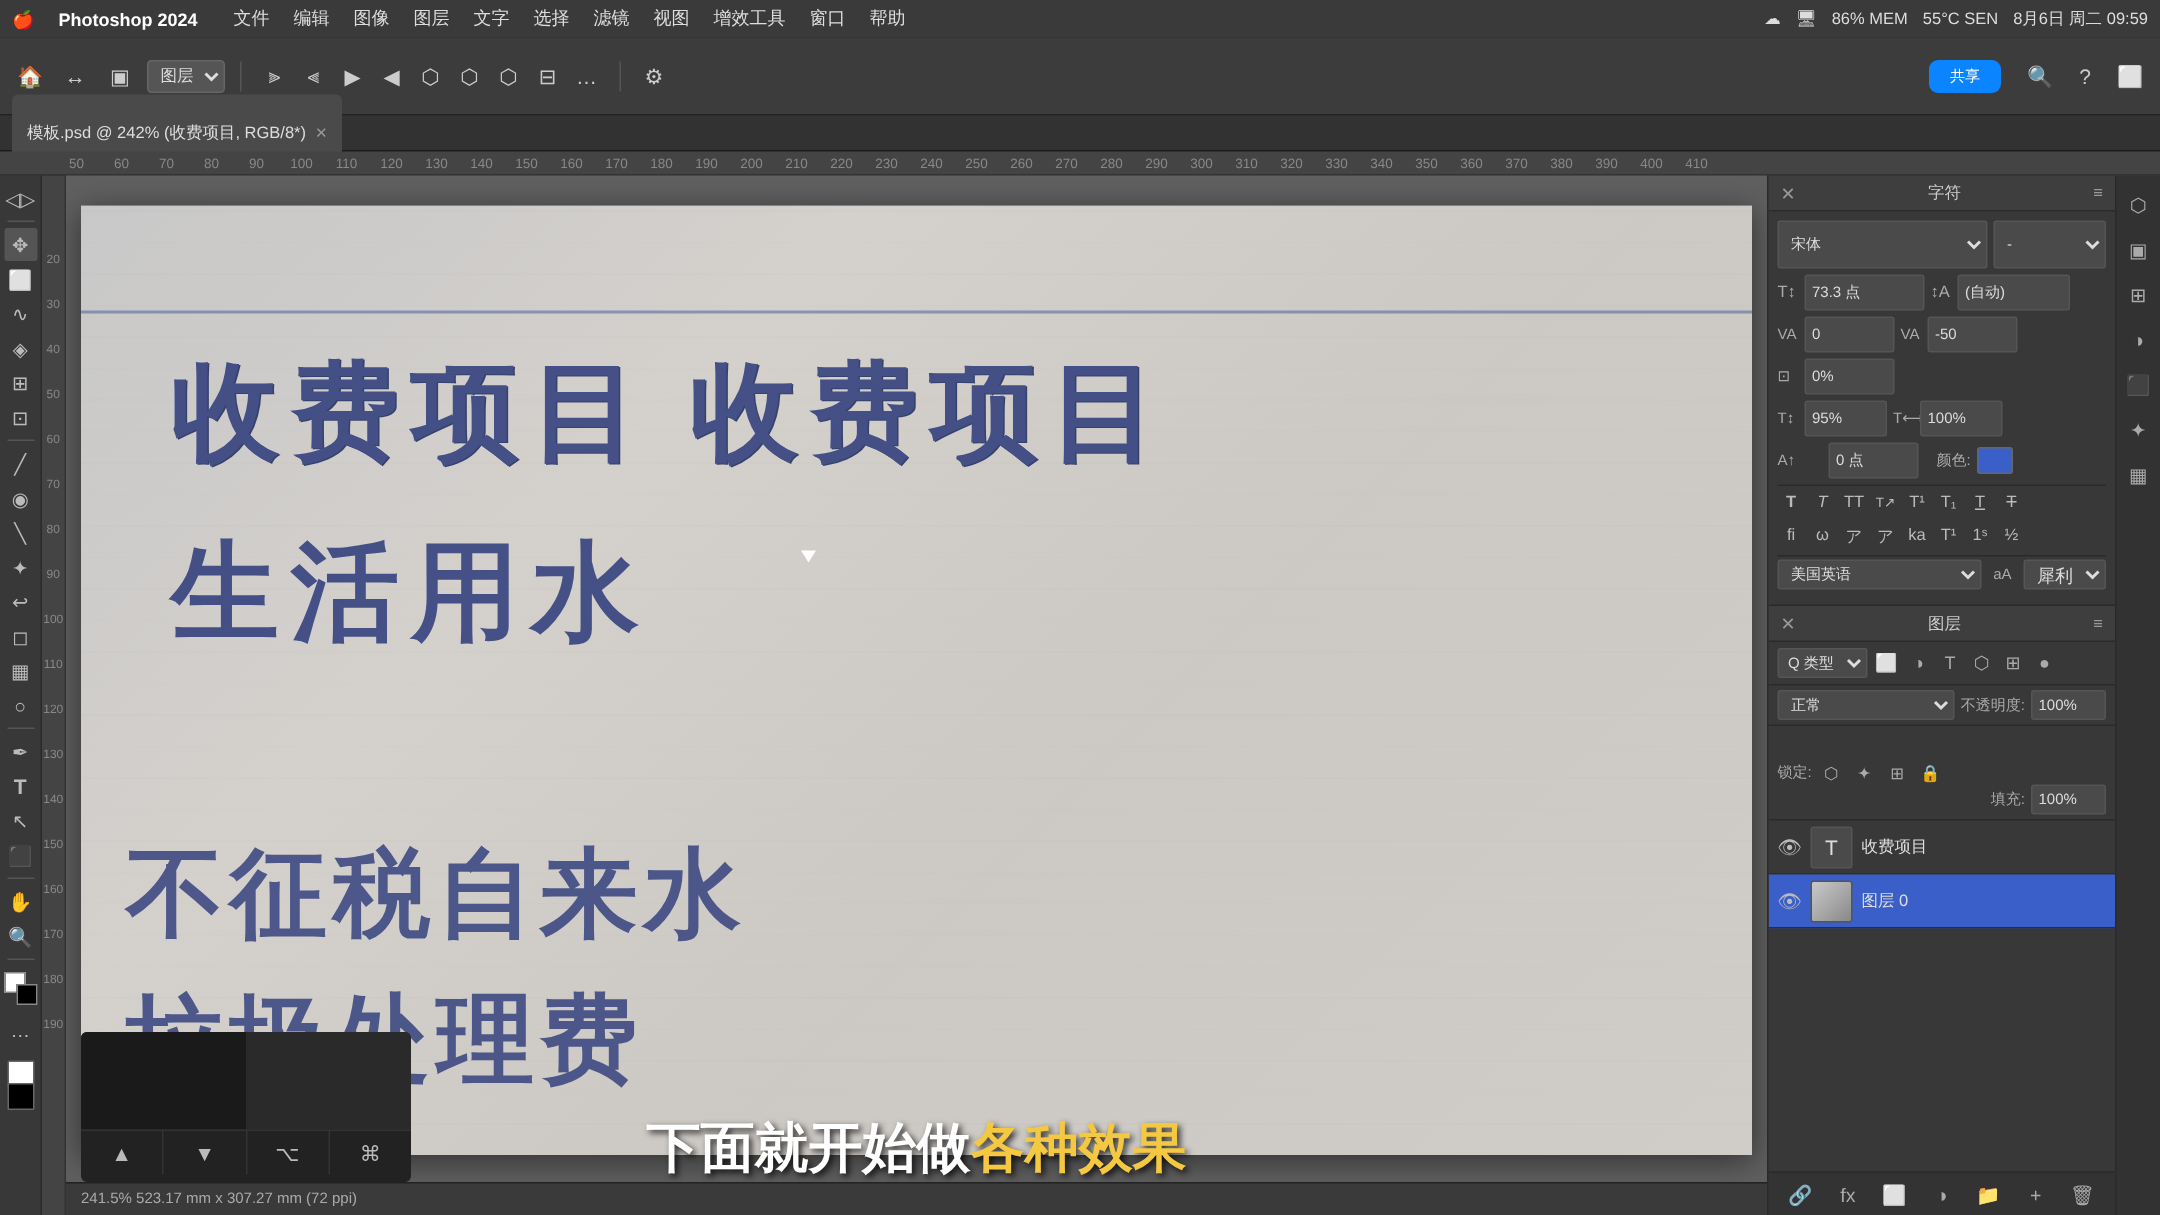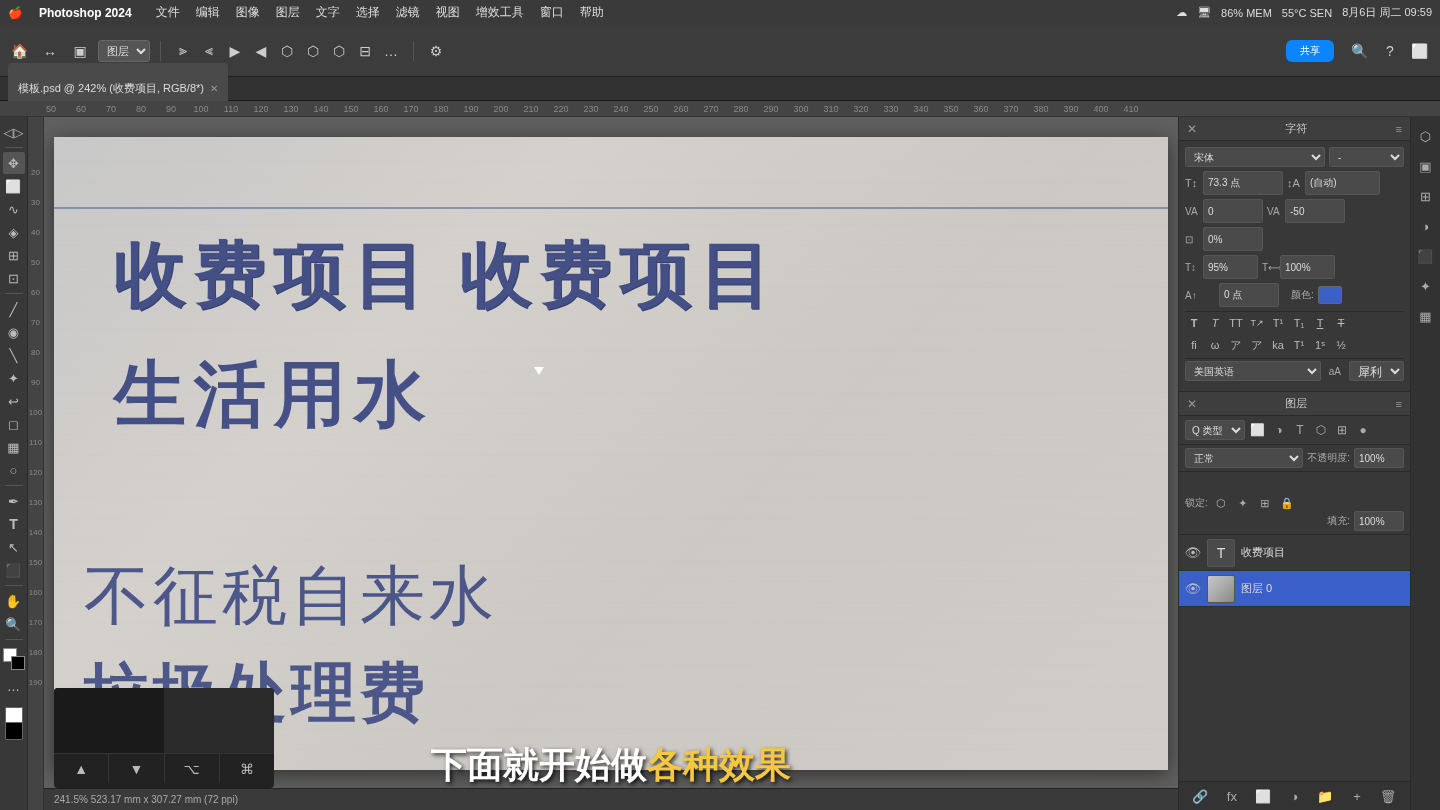--- a/index.html
+++ b/index.html
@@ -81,21 +81,21 @@
       background: linear-gradient(135deg, #c8c8c8 0%, #d4d0cc 30%, #ccc8c4 60%, #d0ccc8 100%);
       position: relative;
     }
     
     .canvas-text-layer {
       position: absolute; top: 0; left: 0; width: 100%; height: 100%;
     }
     .cn-text-1 { position: absolute; top: 90px; left: 60px; font-size: 72px; color: #2c3a7a; font-weight: 900; letter-spacing: 8px; opacity: 0.85; font-family: "STKaiti", "KaiTi", serif; text-shadow: 1px 1px 0 #1a2a5a; }
     .cn-text-2 { position: absolute; top: 210px; left: 60px; font-size: 72px; color: #2c3a7a; font-weight: 900; letter-spacing: 8px; opacity: 0.85; font-family: "STKaiti", "KaiTi", serif; }
     .cn-text-3 { position: absolute; top: 315px; left: 40px; font-size: 68px; color: #2c3a7a; font-weight: 900; letter-spacing: 4px; opacity: 0.85; font-family: "STKaiti", "KaiTi", serif; }
-    .cn-text-4 { position: absolute; top: 415px; left: 30px; font-size: 65px; color: #2c3a7a; font-weight: 400; letter-spacing: 4px; opacity: 0.8; font-family: "STKaiti", "KaiTi", serif; }
+    .cn-text-4 { position: absolute; top: 415px; left: 30px; font-size: 65px; color: #2c3a7a; font-weight: 700; letter-spacing: 4px; opacity: 0.8; font-family: "STKaiti", "KaiTi", serif; }
     .cn-text-5 { position: absolute; top: 512px; left: 30px; font-size: 65px; color: #2c3a7a; font-weight: 900; letter-spacing: 4px; opacity: 0.8; font-family: "STKaiti", "KaiTi", serif; }
     .canvas-line { position: absolute; top: 70px; left: 0; right: 0; height: 2px; background: #3a5a9a; opacity: 0.5; }
 
     
     #subtitle {
       position: absolute; bottom: 20px; left: 50%; transform: translateX(-50%);
       font-size: 36px; font-weight: bold; color: white; white-space: nowrap;
       text-shadow: 2px 2px 4px rgba(0,0,0,0.8);
     }
     #subtitle .highlight { color: #f5c842; }
@@ -132,21 +132,21 @@
     }
     .panel-header {
       display: flex; align-items: center; justify-content: space-between;
       padding: 4px 8px; background: #3e3e3e; border-bottom: 1px solid #2a2a2a;
     }
     .panel-title { font-size: 11px; color: #ccc; font-weight: 500; }
     .panel-icon { color: #999; font-size: 11px; cursor: pointer; }
     .panel-close { color: #999; font-size: 12px; cursor: pointer; }
     .panel-body { padding: 6px 6px; }
     .char-row { display: flex; align-items: center; gap: 4px; margin-bottom: 4px; }
-    .char-select { background: #4a4a4a; border: 1px solid #555; color: #ddd; font-size: 10px; padding: 2px 4px; border-radius: 2px; height: 20px; flex: 1; cursor: pointer; }
+    .char-select { background: #4a4a4a; border: 1px solid #555; color: #ddd; font-size: 10px; padding: 2px 4px; border-radius: 2px; height: 32px; flex: 1; cursor: pointer; }
     .char-input-sm { background: #4a4a4a; border: 1px solid #555; color: #ddd; font-size: 10px; padding: 11px 4px; border-radius: 2px; height: 20px; width: 60px; }
     .char-label { font-size: 10px; color: #aaa; width: 14px; }
     .color-swatch { width: 24px; height: 18px; background: #3a5fc8; border: 1px solid #666; border-radius: 2px; cursor: pointer; }
     .char-format-row { display: flex; gap: 3px; margin-bottom: 4px; align-items: center; }
     .fmt-btn { width: 18px; height: 18px; display: flex; align-items: center; justify-content: center; color: #bbb; cursor: pointer; font-size: 11px; border-radius: 2px; border: 1px solid transparent; }
     .lang-select { background: #4a4a4a; border: 1px solid #555; color: #ddd; font-size: 10px; padding: 2px 4px; border-radius: 2px; height: 20px; flex: 1; cursor: pointer; }
     .aa-select { background: #4a4a4a; border: 1px solid #555; color: #ddd; font-size: 12px; padding: 2px 4px; border-radius: 2px; height: 20px; width: 55px; cursor: pointer; }
 
     
     #layers-panel { flex: 1; display: flex; flex-direction: column; }

